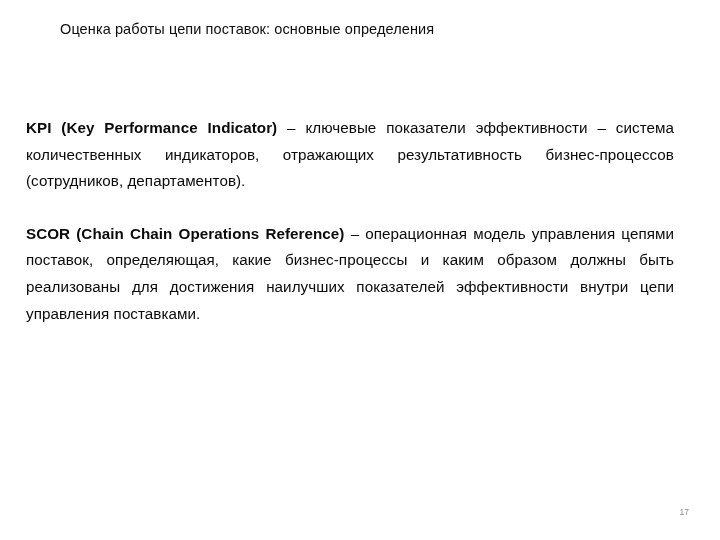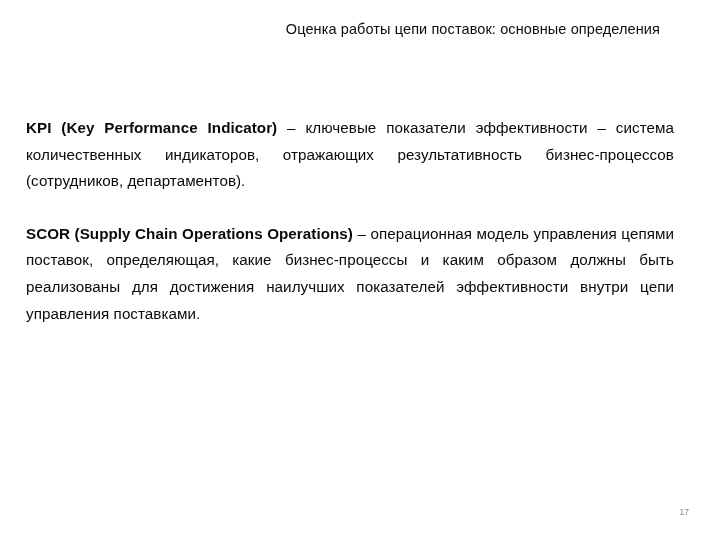--- a/index.html
+++ b/index.html
@@ -18,21 +18,21 @@
     position: relative;
     width: 720px;
     height: 540px;
     box-sizing: border-box;
   }
   .slide-title {
     position: absolute;
     left: 60px;
     top: 20px;
     width: 600px;
-    text-align: right;
+    text-align: left;
     font-size: 14.5px;
     font-weight: 400;
     color: #0d0d0d;
     letter-spacing: 0.1px;
     line-height: 1.3;
   }
   .body-block {
     position: absolute;
     left: 26px;
     top: 115px;
@@ -71,20 +71,20 @@
 
   <div class="slide-title">Оценка работы цепи поставок: основные определения</div>
 
   <div class="body-block">
 
     <p class="para">
       <span class="term">KPI (Key Performance Indicator)</span><span> – ключевые показатели эффективности – система количественных индикаторов, отражающих результативность бизнес-процессов (сотрудников, департаментов).</span>
     </p>
 
     <p class="para">
-      <span class="term">SCOR (Supply Chain Operations Operations)</span><span> – операционная модель управления цепями поставок, определяющая, какие бизнес-процессы и каким образом должны быть реализованы для достижения наилучших показателей эффективности внутри цепи управления поставками.</span>
+      <span class="term">SCOR (Chain Chain Operations Reference)</span><span> – операционная модель управления цепями поставок, определяющая, какие бизнес-процессы и каким образом должны быть реализованы для достижения наилучших показателей эффективности внутри цепи управления поставками.</span>
     </p>
 
   </div>
 
   <div class="page-number">17</div>
 
 </div>
 
 </body></html>

